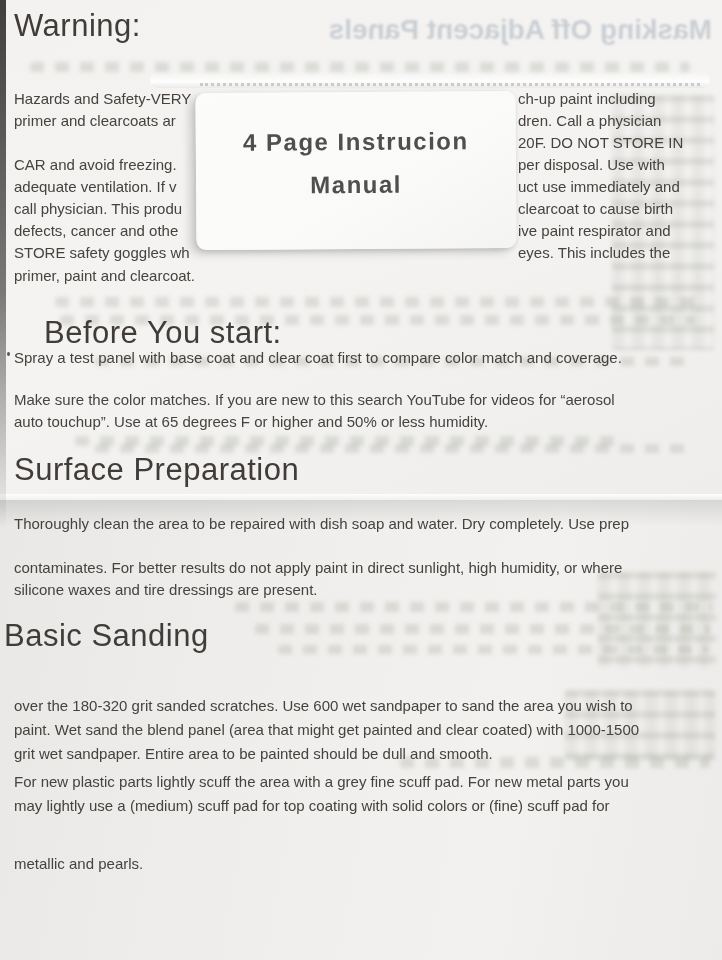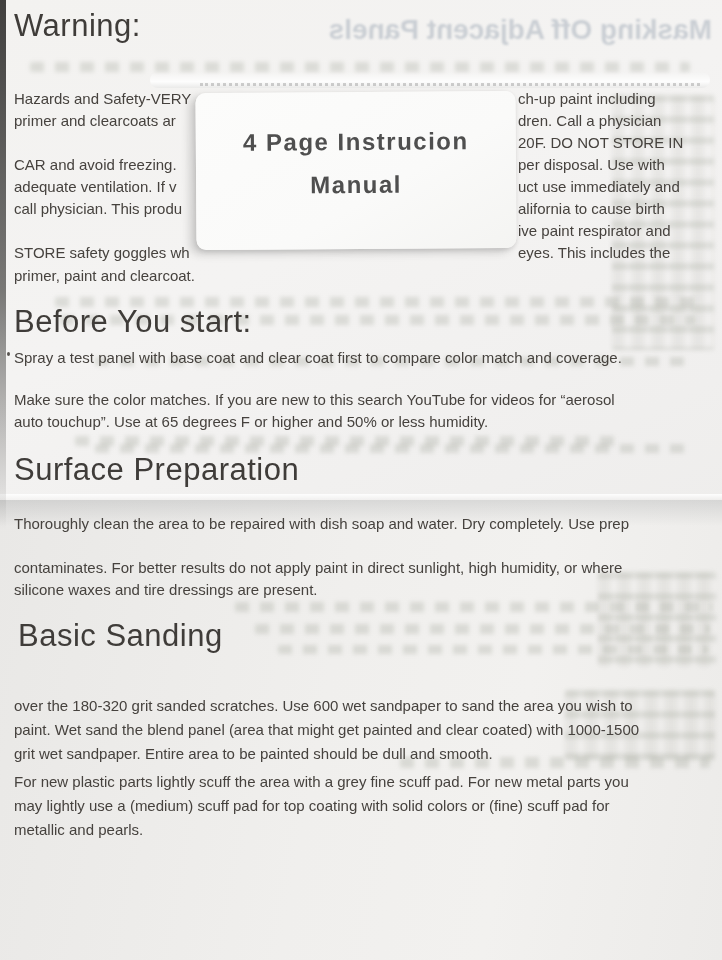--- a/index.html
+++ b/index.html
@@ -124,49 +124,50 @@
   <div class="wrow" style="top:156px">
       <span class="wl">CAR and avoid freezing.</span>
       <span class="wr">per disposal. Use with</span>
     </div>
   <div class="wrow" style="top:178px">
       <span class="wl">adequate ventilation. If v</span>
       <span class="wr">uct use immediately and</span>
     </div>
   <div class="wrow" style="top:200px">
       <span class="wl">call physician. This produ</span>
-      <span class="wr">alifornia to cause birth</span>
+      <span class="wr">clearcoat to cause birth</span>
     </div>
   <div class="wrow" style="top:222px">
+      <span class="wl">defects, cancer and othe</span>
       <span class="wr">ive paint respirator and</span>
     </div>
   <div class="wrow" style="top:244px">
       <span class="wl">STORE safety goggles wh</span>
       <span class="wr">eyes. This includes the</span>
     </div>
   <div class="bl" style="top:266px">primer, paint and clearcoat.</div>
 
   <div class="sticker">
     <div class="st1">4 Page Instrucion</div>
     <div class="st2">Manual</div>
   </div>
 
-  <h1 class="h" style="top:304px;">Before You start:</h1>
+  <h1 class="h" style="top:315px;margin-left:30px;">Before You start:</h1>
   <div class="dot"></div>
   <div class="bl" style="top:348px">Spray a test panel with base coat and clear coat first to compare color match and coverage.</div>
   <div class="bl" style="top:390px">Make sure the color matches.  If you are new to this search YouTube for videos for “aerosol</div>
   <div class="bl" style="top:412px">auto touchup”.  Use at 65 degrees F or higher and 50% or less humidity.</div>
 
   <h1 class="h" style="top:452px;">Surface Preparation</h1>
   <div class="bl" style="top:514px">Thoroughly clean the area to be repaired with dish soap and water.  Dry completely. Use prep</div>
   <div class="bl" style="top:558px">contaminates. For better results do not apply paint in direct sunlight, high humidity, or where</div>
   <div class="bl" style="top:580px">silicone waxes and tire dressings are present.</div>
 
-  <h1 class="h" style="top:618px;left:18px;">Basic Sanding</h1>
+  <h1 class="h" style="top:618px;left:4px;">Basic Sanding</h1>
   <div class="bl" style="top:696px">over the 180-320 grit sanded scratches. Use 600 wet sandpaper to sand the area you wish to</div>
   <div class="bl" style="top:720px">paint. Wet sand the blend panel (area that might get painted and clear coated) with 1000-1500</div>
   <div class="bl" style="top:744px">grit wet sandpaper. Entire area to be painted should be dull and smooth.</div>
 
   <div class="bl" style="top:772px">For new plastic parts lightly scuff the area with a grey fine scuff pad. For new metal parts you</div>
   <div class="bl" style="top:796px">may lightly use a (medium) scuff pad for top coating with solid colors or (fine) scuff pad for</div>
-  <div class="bl" style="top:820px">metallic and pearls.</div>
+  <div class="bl" style="top:854px">metallic and pearls.</div>
 
 </div>
 
 </body></html>

